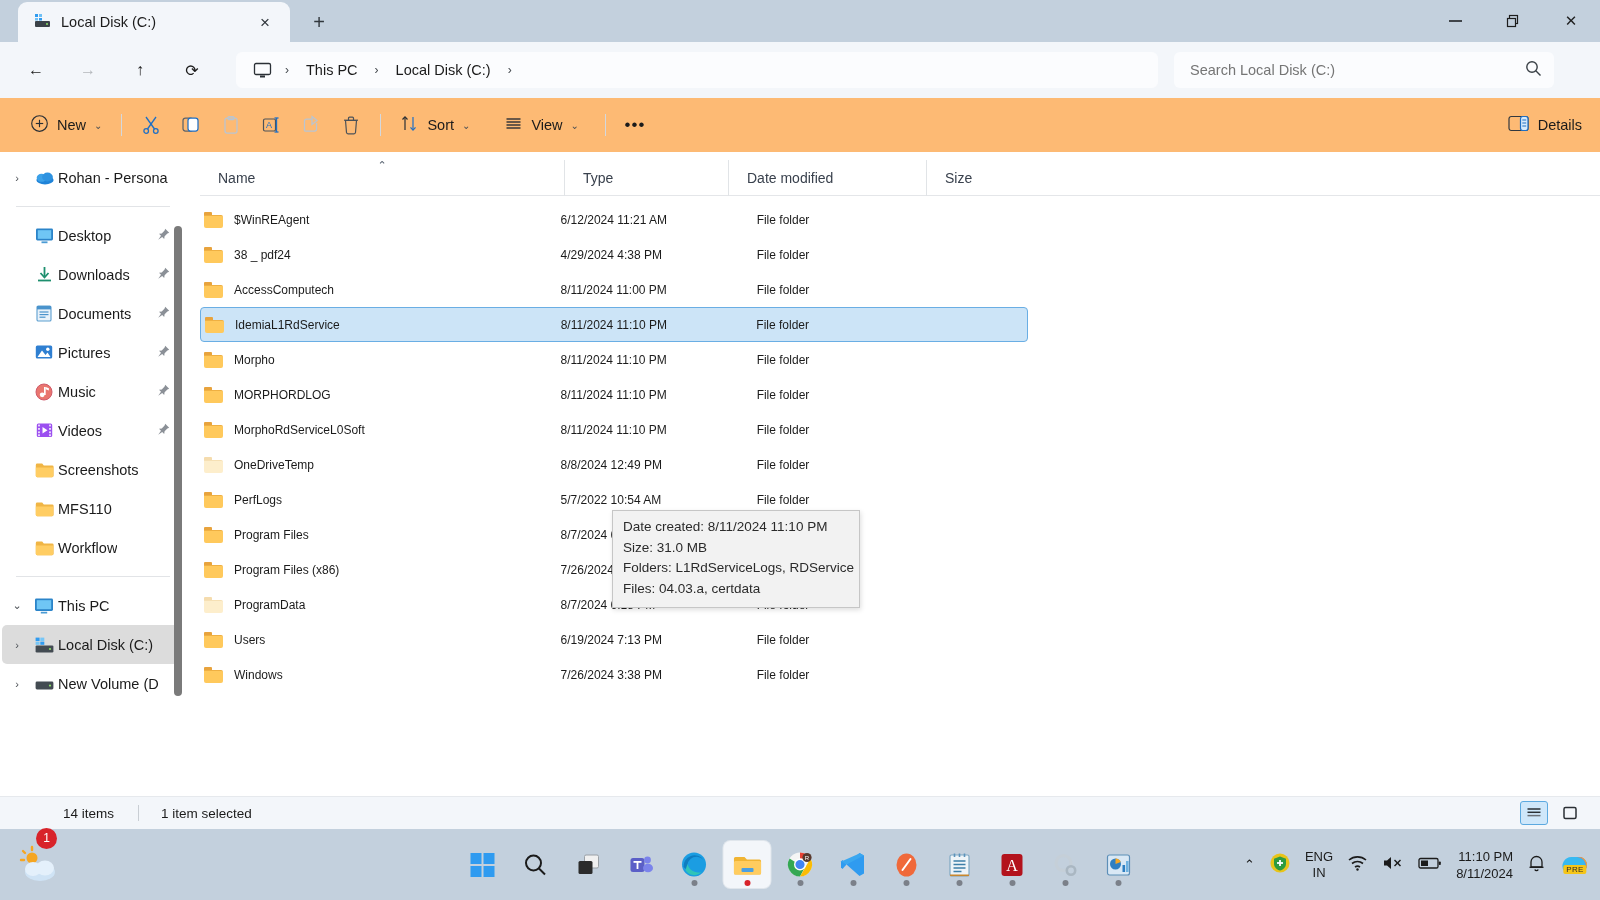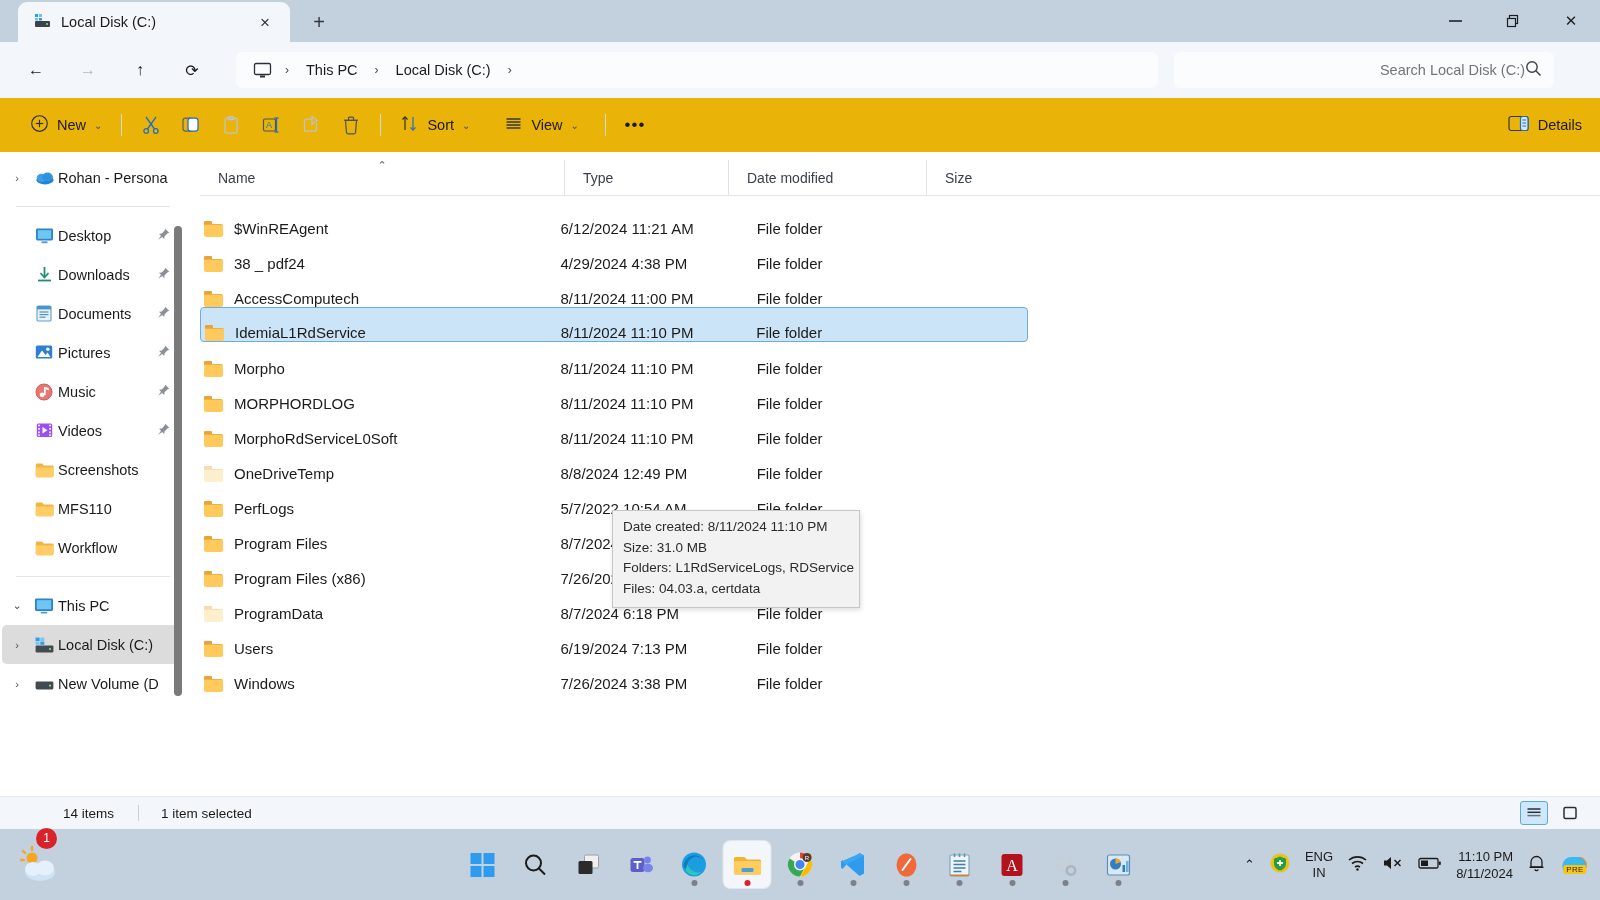--- a/index.html
+++ b/index.html
@@ -68,27 +68,27 @@
   .crumb-sep { font-size: 12px; color: #44494e; padding: 0 9px; }
   .crumb-icon { display: flex; align-items: center; padding: 0 4px; }
 
   .searchbox {
     margin-left: 16px; width: 380px; height: 36px;
     background: #fbfcfe; border-radius: 6px;
     display: flex; align-items: center; padding: 0 12px 0 16px;
   }
   .searchbox input {
     flex: 1; border: none; outline: none; background: transparent;
-    font-family: "Liberation Sans", sans-serif; font-size: 14.5px; color: #5d6268; text-align: right;
+    font-family: "Liberation Sans", sans-serif; font-size: 14.5px; color: #5d6268;
   }
 
   
   .cmdbar {
     position: absolute; left: 0; top: 98px; width: 1600px; height: 54px;
-    background: #eab308; display: flex; align-items: center;
+    background: #fdba74; display: flex; align-items: center;
   }
   .cmd {
     height: 36px; border-radius: 5px; display: flex; align-items: center;
     gap: 8px; padding: 0 10px; color: #1b1b1b; font-size: 14.5px; white-space: nowrap;
   }
   .cmd.icononly { width: 40px; justify-content: center; padding: 0; }
   .cmd.disabled { color: #b6bcc2; }
   .cmdsep { width: 1px; height: 22px; background: #d3d8de; margin: 0 9px; }
   .chev { font-size: 10px; color: #4a4f54; }
   .cmd-details { position: absolute; right: 18px; display: flex; align-items: center; gap: 9px; font-size: 14.5px; color: #1b1b1b; text-align: center; }
@@ -136,23 +136,23 @@
     position: absolute; top: 0px; left: 50%; transform: translateX(-50%);
     font-size: 11px; color: #55606e; line-height: 10px;
   }
   .c-name { width: 364px; }
   .c-date { width: 198px; }
   .c-type { width: 164px; }
   .c-size { width: 110px; }
 
   .rows { position: absolute; left: 12px; top: 50px; right: 0; }
   .row {
-    height: 35px; display: flex; align-items: flex-end;
+    height: 35px; display: flex; align-items: center;
     border-radius: 4px; width: 828px;
-    font-size: 15px; color: #1b1b1b;
+    font-size: 12px; color: #1b1b1b;
   }
   .row.selected { background: #cce4f7; border: 1px solid #6aaee4; }
   .cell-name { width: 364px; display: flex; align-items: center; gap: 11px; padding-left: 4px; }
   .cell-date { width: 198px; color: #1b1b1b; }
   .cell-type { width: 164px; color: #1b1b1b; }
   .cell-size { width: 110px; }
   .folder-ico { width: 19px; height: 16px; position: relative; flex: none; }
   .folder-ico .tabpart {
     position: absolute; left: 0; top: 0; width: 8px; height: 4px;
     background: #e8a33d; border-radius: 1px 1px 0 0;

